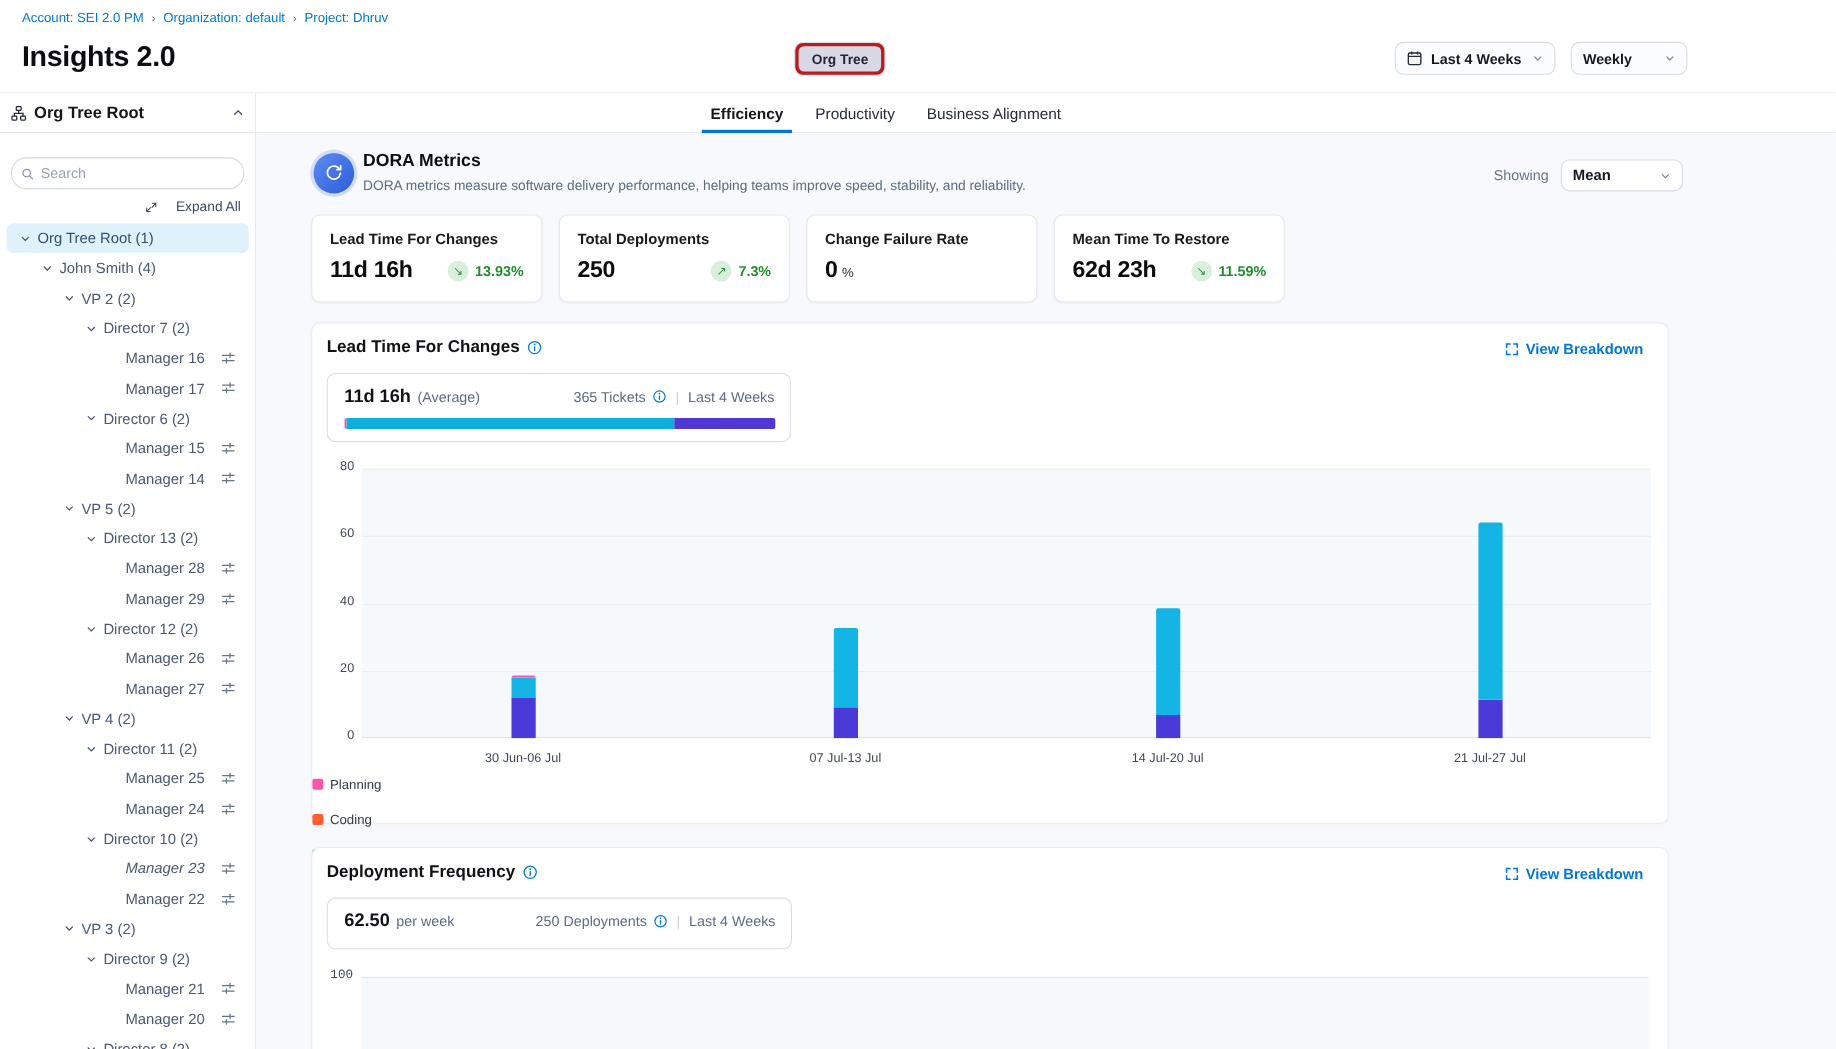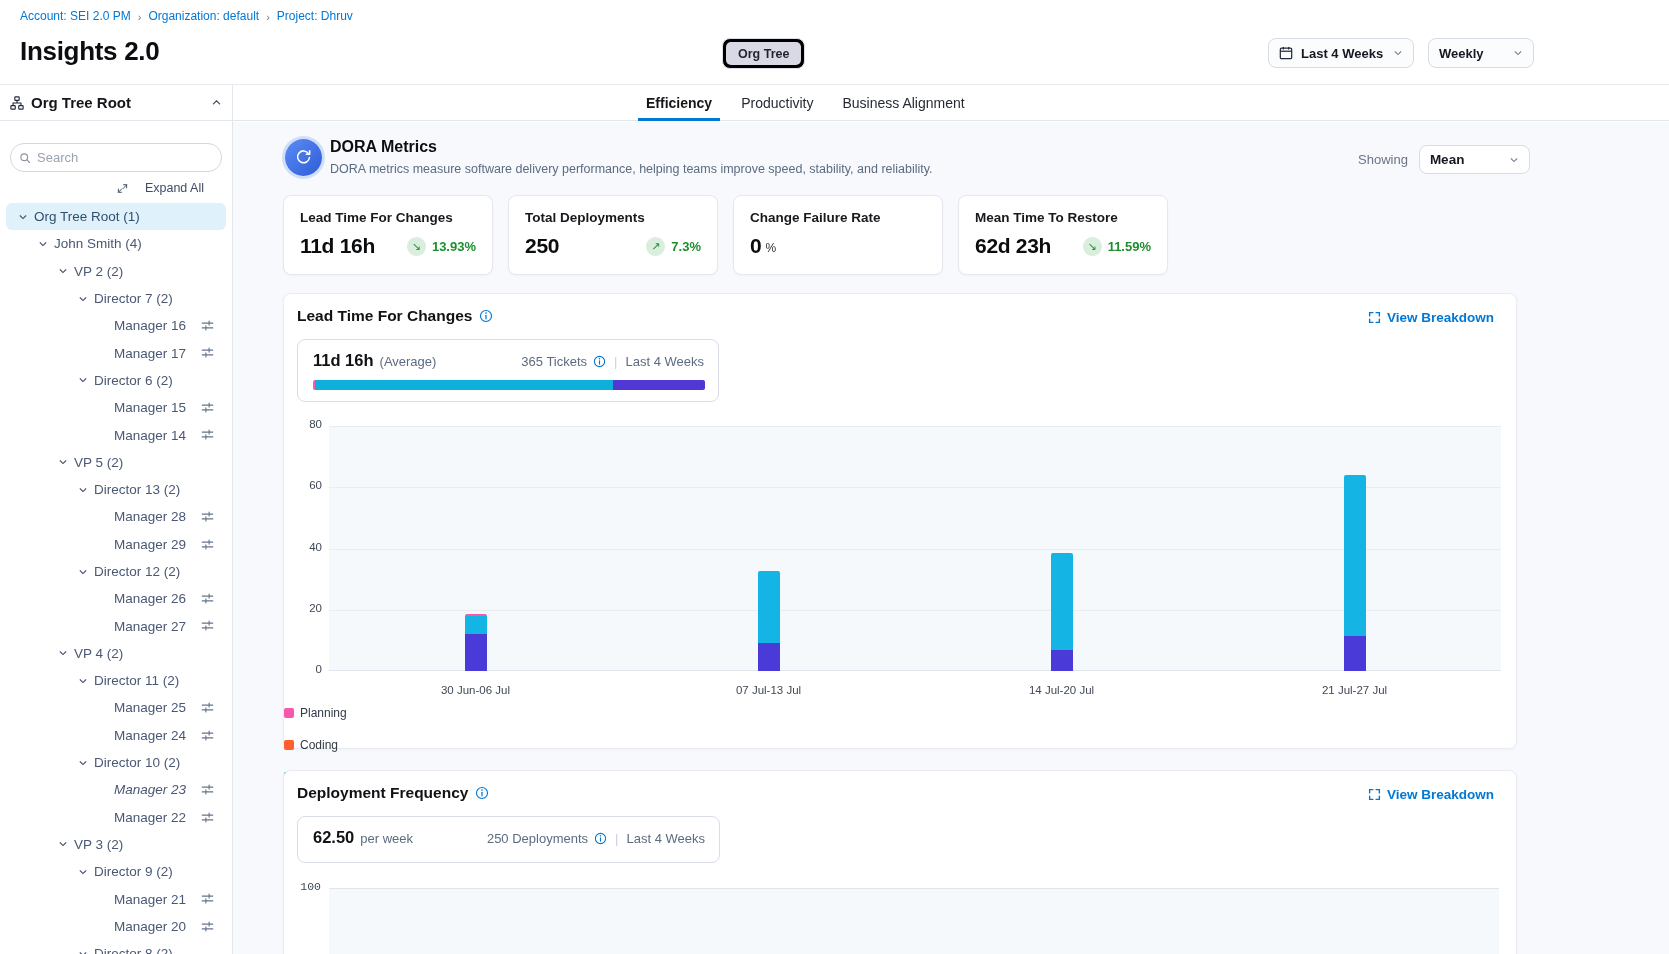--- a/index.html
+++ b/index.html
@@ -6,38 +6,38 @@
   html,body { width:1669px; height:954px; }
   body { font-family:"Liberation Sans","DejaVu Sans",sans-serif; background:#fff; color:#14161A; overflow:hidden; }
   .page { position:relative; width:1669px; height:954px; overflow:hidden; background:#fff; }
 
   
   .top-header { position:absolute; left:0; top:0; right:0; height:85px; background:#fff; border-bottom:1px solid #E7EAEF; }
   .breadcrumb { position:absolute; left:20px; top:9px; font-size:12px; display:flex; align-items:flex-end; gap:7px; }
   .bc-link { color:#0278D5; cursor:pointer; }
   .bc-sep { color:#6B7687; font-size:11px; }
   .page-title { position:absolute; left:20px; top:36px; font-size:26px; font-weight:bold; color:#0B0D10; letter-spacing:-0.3px; }
-  .orgtree-toggle-wrap { position:absolute; left:722px; top:38px; height:31px; border:1px solid #DEDFE8; background:#000000; border-radius:8px; padding:3px; }
+  .orgtree-toggle-wrap { position:absolute; left:722px; top:38px; height:31px; border:1px solid #DEDFE8; background:#b91c1c; border-radius:8px; padding:3px; }
   .orgtree-toggle { height:23px; background:#D8D9E5; border-radius:5px; padding:0 12px; display:flex; align-items:center; font-size:12.5px; font-weight:bold; color:#1F242E; cursor:pointer; }
   .hdr-select { position:absolute; top:38px; height:30px; border:1px solid #D9DBE5; border-radius:8px; background:#FBFCFD; display:flex; align-items:center; padding:0 10px; cursor:pointer; }
   .hdr-select.date { left:1268px; width:146px; }
   .hdr-select.gran { left:1428px; width:106px; }
   .hdr-select .lbl { font-size:13px; font-weight:bold; color:#14181F; margin:0 8px; white-space:nowrap; }
   .chev-dn { width:10px; height:10px; margin-left:auto; flex:none; }
 
   
   .body-wrap { position:absolute; left:0; top:85px; right:0; bottom:0; }
   .sidebar { position:absolute; left:0; top:0; width:233px; bottom:0; background:#fff; border-right:1px solid #E2E6ED; }
   .sb-header { position:absolute; left:0; top:0; right:0; height:36px; border-bottom:1px solid #E2E6ED; display:flex; align-items:center; padding:0 10px; }
   .sb-title { font-size:15px; font-weight:bold; color:#14161A; margin-left:7px; }
   .sb-collapse { margin-left:auto; cursor:pointer; display:flex; }
   .sb-search { position:absolute; left:10px; top:58px; width:212px; height:29px; border:1px solid #D4D8E2; border-radius:14px; background:#fff; display:flex; align-items:center; padding:0 8px; }
   .sb-search input { border:none; outline:none; flex:1; font-size:13px; color:#3A4352; margin-left:6px; font-family:inherit; background:transparent; }
   .sb-search input::placeholder { color:#9AA3B2; }
-  .expand-all { position:absolute; right:28px; top:96px; font-size:12.5px; color:#3E4B66; display:flex; align-items:center; gap:17px; cursor:pointer; }
+  .expand-all { position:absolute; right:13px; top:96px; font-size:12.5px; color:#3E4B66; display:flex; align-items:center; gap:17px; cursor:pointer; }
   .tree { position:absolute; left:0; top:118px; right:0; bottom:0; overflow:hidden; }
   .tree-row { position:relative; height:27.3px; display:flex; align-items:center; font-size:13.5px; color:#4A5874; margin:0 6px; border-radius:6px; cursor:pointer; }
   .tree-row.selected { background:#DFF1FB; color:#31506E; }
   .tree-chev { display:flex; margin-right:6px; flex:none; }
   .tree-gear { position:absolute; right:12px; top:7px; display:flex; cursor:pointer; }
 
   .main { position:absolute; left:233px; top:0; right:0; bottom:0; }
   .tabbar { position:absolute; left:0; top:0; right:0; height:36px; background:#fff; border-bottom:1px solid #E2E6ED; }
   .tabs { position:absolute; left:405px; top:0; height:36px; display:flex; gap:13px; }
   .tab { padding:0 8px; display:flex; align-items:center; font-size:14px; color:#262B33; cursor:pointer; border-bottom:3px solid transparent; padding-top:3px; }

